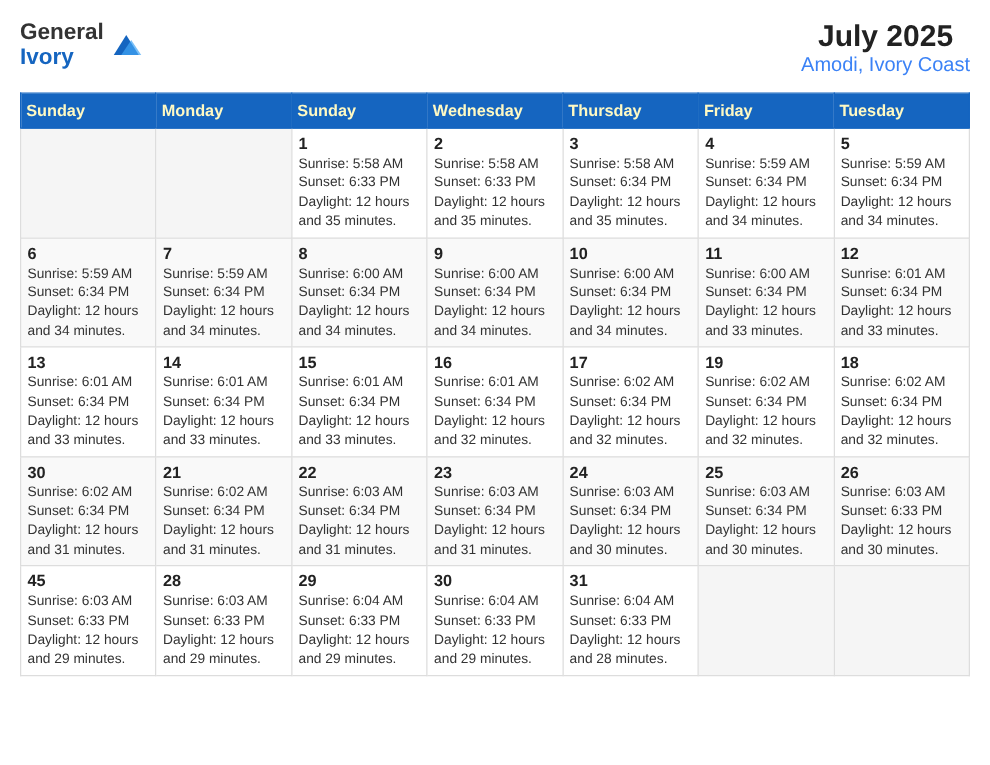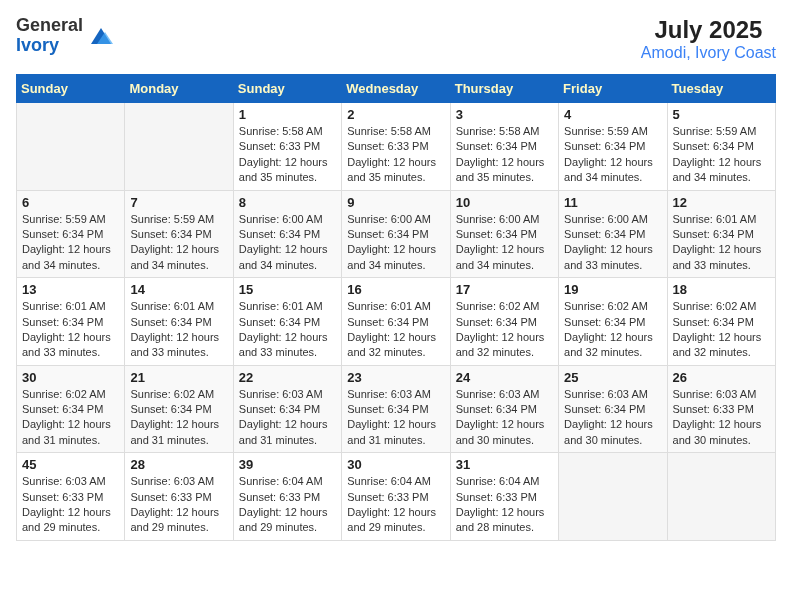--- a/index.html
+++ b/index.html
@@ -302,21 +302,21 @@
 Sunset: 6:33 PM
 Daylight: 12 hours and 29 minutes.</div>
         </td>
         <td>
           <span class="day-num">28</span>
           <div class="day-info" style="white-space: pre-line;">Sunrise: 6:03 AM
 Sunset: 6:33 PM
 Daylight: 12 hours and 29 minutes.</div>
         </td>
         <td>
-          <span class="day-num">39</span>
+          <span class="day-num">29</span>
           <div class="day-info" style="white-space: pre-line;">Sunrise: 6:04 AM
 Sunset: 6:33 PM
 Daylight: 12 hours and 29 minutes.</div>
         </td>
         <td>
           <span class="day-num">30</span>
           <div class="day-info" style="white-space: pre-line;">Sunrise: 6:04 AM
 Sunset: 6:33 PM
 Daylight: 12 hours and 29 minutes.</div>
         </td>

